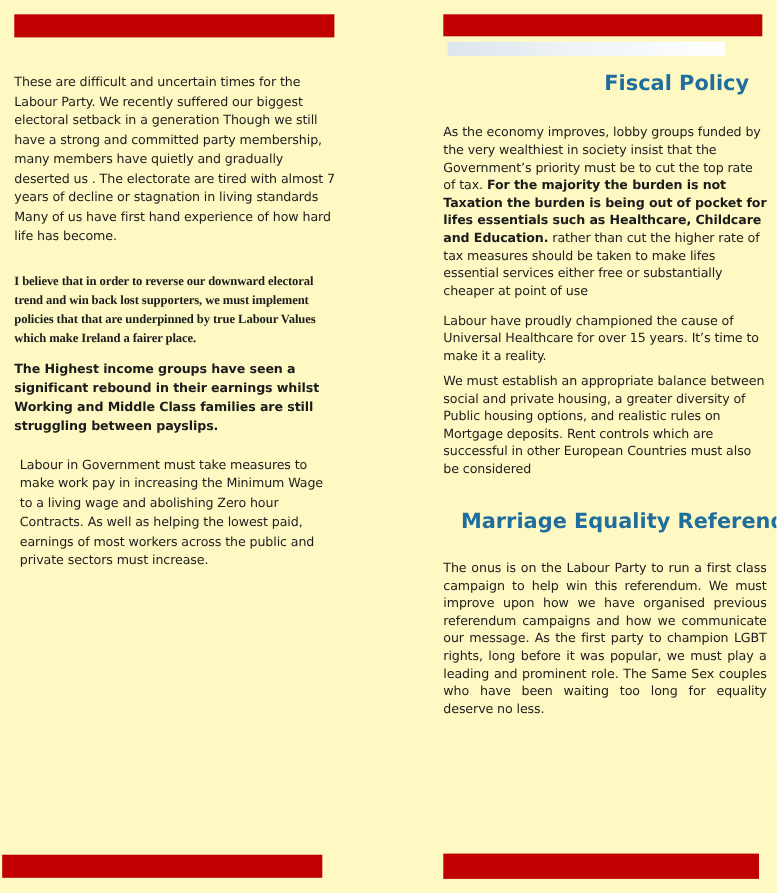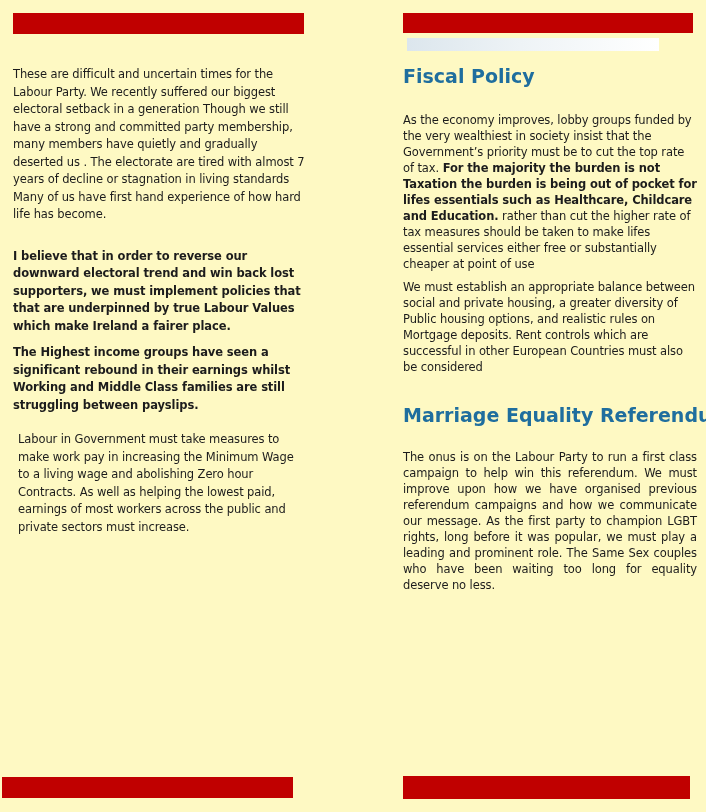--- a/index.html
+++ b/index.html
@@ -38,26 +38,27 @@
   }
   .col-left  .body-text { line-height: 17.5px; }
   .col-right .body-text { line-height: 16px; }
   .bold { font-weight: bold; }
   .justified { text-align: justify; }
   .heading {
     font-size: 19px;
     font-weight: bold;
     color: #1f6e9e;
     line-height: 26px;
-    margin: 0;
+    margin: 16px;
+    text-align: right;
   }
   .nowrap { white-space: nowrap; }
   
   .m-intro     { margin-top: 6px;  }
-  .m-belief    { margin-top: 24px; }
+  .m-belief    { margin-top: 24px; font-family: Liberation Serif, serif; }
   .m-policy-h  { margin-top: 16px; }
   .m-jobs      { margin-top: 9px;  }
   .m-income    { margin-top: 9px;  }
   .m-fairwork-h{ margin-top: 30px; padding-left: 5px; }
   .m-fairwork  { margin-top: 17px; padding-left: 5px; }
   .m-fiscal-h  { margin-top: 3px;  }
   .m-fiscal    { margin-top: 23px; }
   .m-health-h  { margin-top: 13px; }
   .m-health    { margin-top: 11px; }
   .m-housing-h { margin-top: 15px; }
@@ -77,20 +78,21 @@
   <div class="col col-left">
     <p class="body-text m-intro">These are difficult and uncertain times for the Labour Party. We recently suffered our biggest electoral setback in a generation  Though we still have a strong and  committed party membership, many members have quietly and gradually deserted us . The electorate are tired with almost 7 years of decline or stagnation in living standards Many of us have first hand experience of how hard life has become.</p>
     <p class="body-text bold m-belief">I believe that in order to reverse our downward  electoral trend and win back lost supporters, we must implement policies that that are underpinned by true Labour Values which make Ireland a fairer place.</p>
     <p class="body-text bold m-income">The Highest income groups have seen a significant rebound in their earnings whilst Working and  Middle Class families are still struggling between payslips.</p>
     <p class="body-text m-fairwork">Labour in Government must take measures to make work pay in increasing the Minimum Wage to a living wage and abolishing Zero hour Contracts. As well as helping the lowest paid, earnings of most workers across the public and private sectors must increase.</p>
   </div>
 
   <div class="col col-right">
     <h2 class="heading nowrap m-fiscal-h">Fiscal Policy</h2>
     <p class="body-text m-fiscal"><span>As the economy improves, lobby groups funded by the very wealthiest in society insist that the Government’s priority must be to cut the top rate of tax.  </span><span class="bold">For the majority the burden is not Taxation the burden is being out of pocket for lifes essentials such as Healthcare, Childcare and Education.</span><span> rather than cut the higher rate of tax measures should be taken to make lifes essential services either free or substantially cheaper at point of use</span></p>
+    <p class="body-text m-health">Labour have proudly championed the cause of Universal Healthcare for over 15 years. It’s time to make it a reality.</p>
     <p class="body-text m-housing">We must establish an appropriate balance between social and private housing, a greater diversity of Public housing options, and realistic rules on Mortgage deposits. Rent controls which are successful in other European Countries must also be considered</p>
     <h2 class="heading nowrap m-marriage-h">Marriage Equality Referendum</h2>
     <p class="body-text justified m-marriage">The onus is on the Labour Party to run a first class campaign to help win this referendum. We must improve upon how we have organised previous referendum campaigns and how we communicate our message. As the first party to champion LGBT rights, long before it was popular, we must play a leading and prominent role. The Same Sex couples who have been waiting too long for equality deserve no less.</p>
   </div>
 
   <div class="red-bar bar-left-bottom"></div>
   <div class="red-bar bar-right-bottom"></div>
 
 </div>
 

